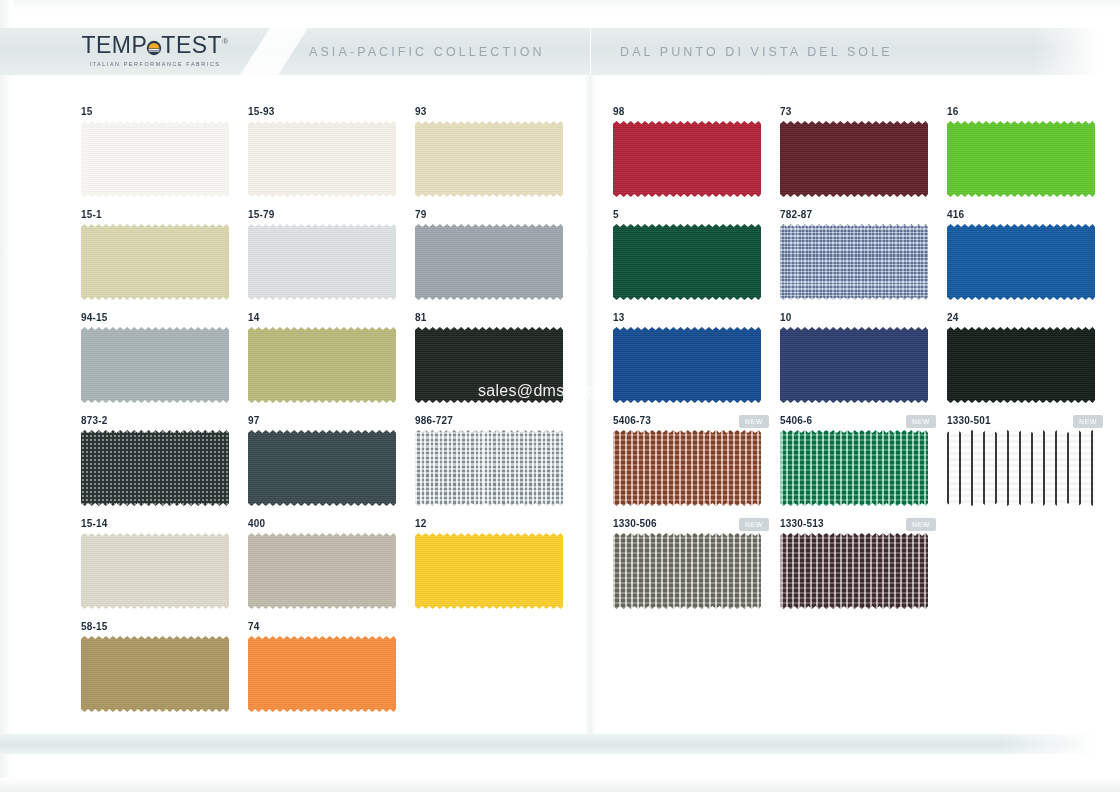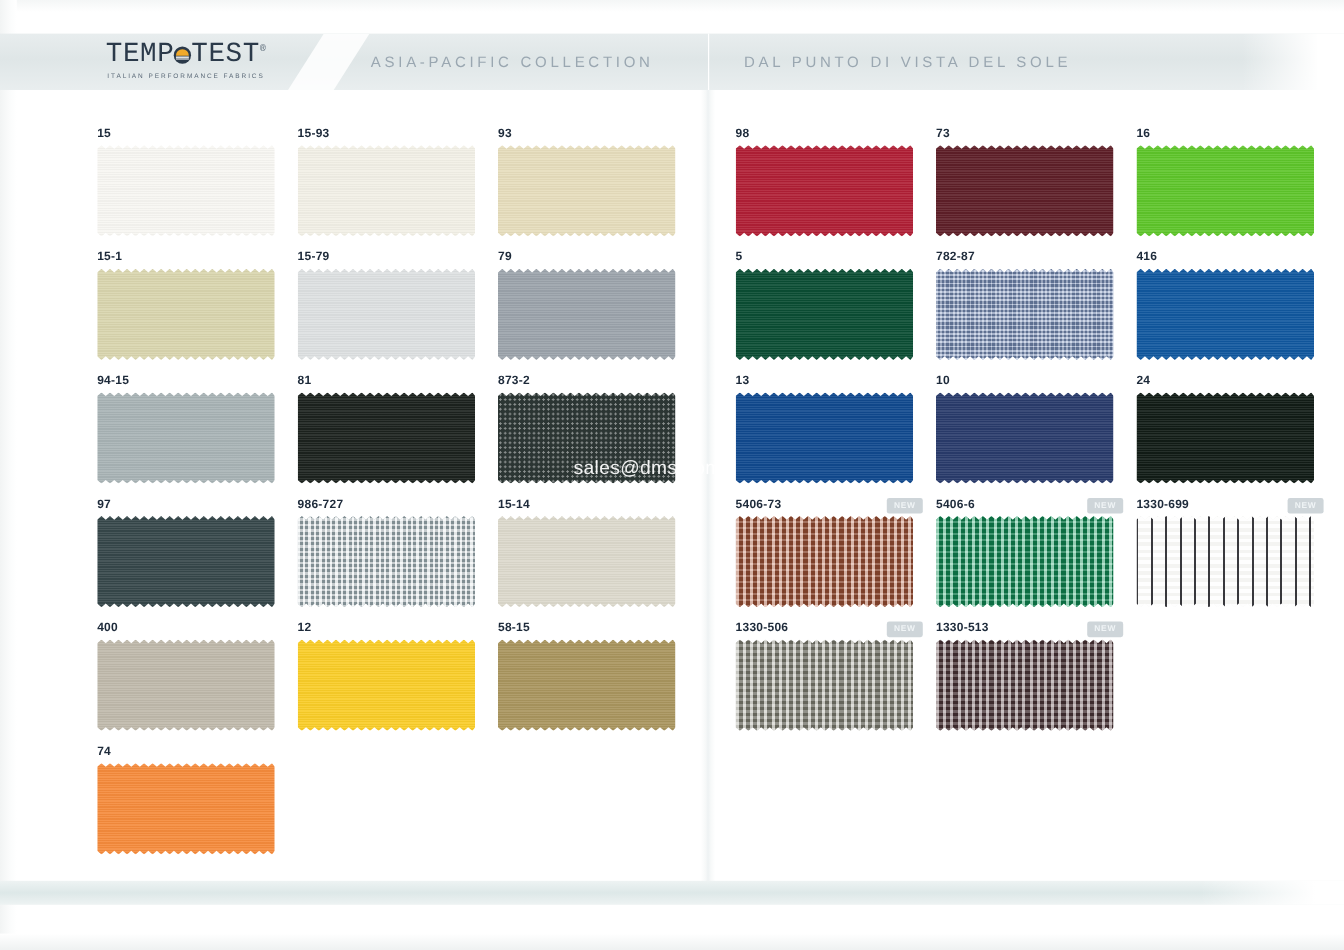--- a/index.html
+++ b/index.html
@@ -65,21 +65,21 @@
   
   .logo-block {
     position: absolute;
     left: 80px; top: 34px;
     width: 150px;
     text-align: center;
     line-height: 1;
   }
   .logo-word {
     position: relative;
-    font-family: Liberation Mono, monospace;
+    font-family: Liberation Sans, sans-serif;
     font-size: 23px;
     letter-spacing: 0.5px;
     color: #2b3a4a;
     font-weight: 400;
     display: inline-block;
     white-space: nowrap;
   }
   .logo-reg {
     font-size: 8px;
     vertical-align: super;
@@ -336,20 +336,24 @@
       </div>
       <div class="cell">
         <div class="cell-label">79</div>
         <div class="swatch tex-plain" style="background: rgb(155, 163, 171);"></div>
       </div>
       <div class="cell">
         <div class="cell-label">94-15</div>
         <div class="swatch tex-plain" style="background: rgb(168, 179, 181);"></div>
       </div>
       <div class="cell">
+        <div class="cell-label">14</div>
+        <div class="swatch tex-plain" style="background: rgb(183, 184, 119);"></div>
+      </div>
+      <div class="cell">
         <div class="cell-label">81</div>
         <div class="swatch tex-plain" style="background: rgb(28, 34, 30);"></div>
       </div>
       <div class="cell">
         <div class="cell-label">873-2</div>
         <div class="swatch tex-dot" style="background: rgb(43, 53, 51);"></div>
       </div>
       <div class="cell">
         <div class="cell-label">97</div>
         <div class="swatch tex-plain" style="background: rgb(54, 71, 74);"></div>
@@ -420,21 +424,21 @@
         <div class="cell-label">5406-73</div>
         <div class="new-badge">NEW</div>
         <div class="swatch tex-coarse" style="background: rgb(191, 98, 64);"></div>
       </div>
       <div class="cell">
         <div class="cell-label">5406-6</div>
         <div class="new-badge">NEW</div>
         <div class="swatch tex-coarse" style="background: rgb(18, 167, 101);"></div>
       </div>
       <div class="cell">
-        <div class="cell-label">1330-699</div>
+        <div class="cell-label">1330-501</div>
         <div class="new-badge">NEW</div>
         <div class="swatch tex-stripe" style="background: rgb(244, 244, 242);"></div>
       </div>
       <div class="cell">
         <div class="cell-label">1330-506</div>
         <div class="new-badge">NEW</div>
         <div class="swatch tex-coarse" style="background: rgb(154, 154, 140);"></div>
       </div>
       <div class="cell">
         <div class="cell-label">1330-513</div>

